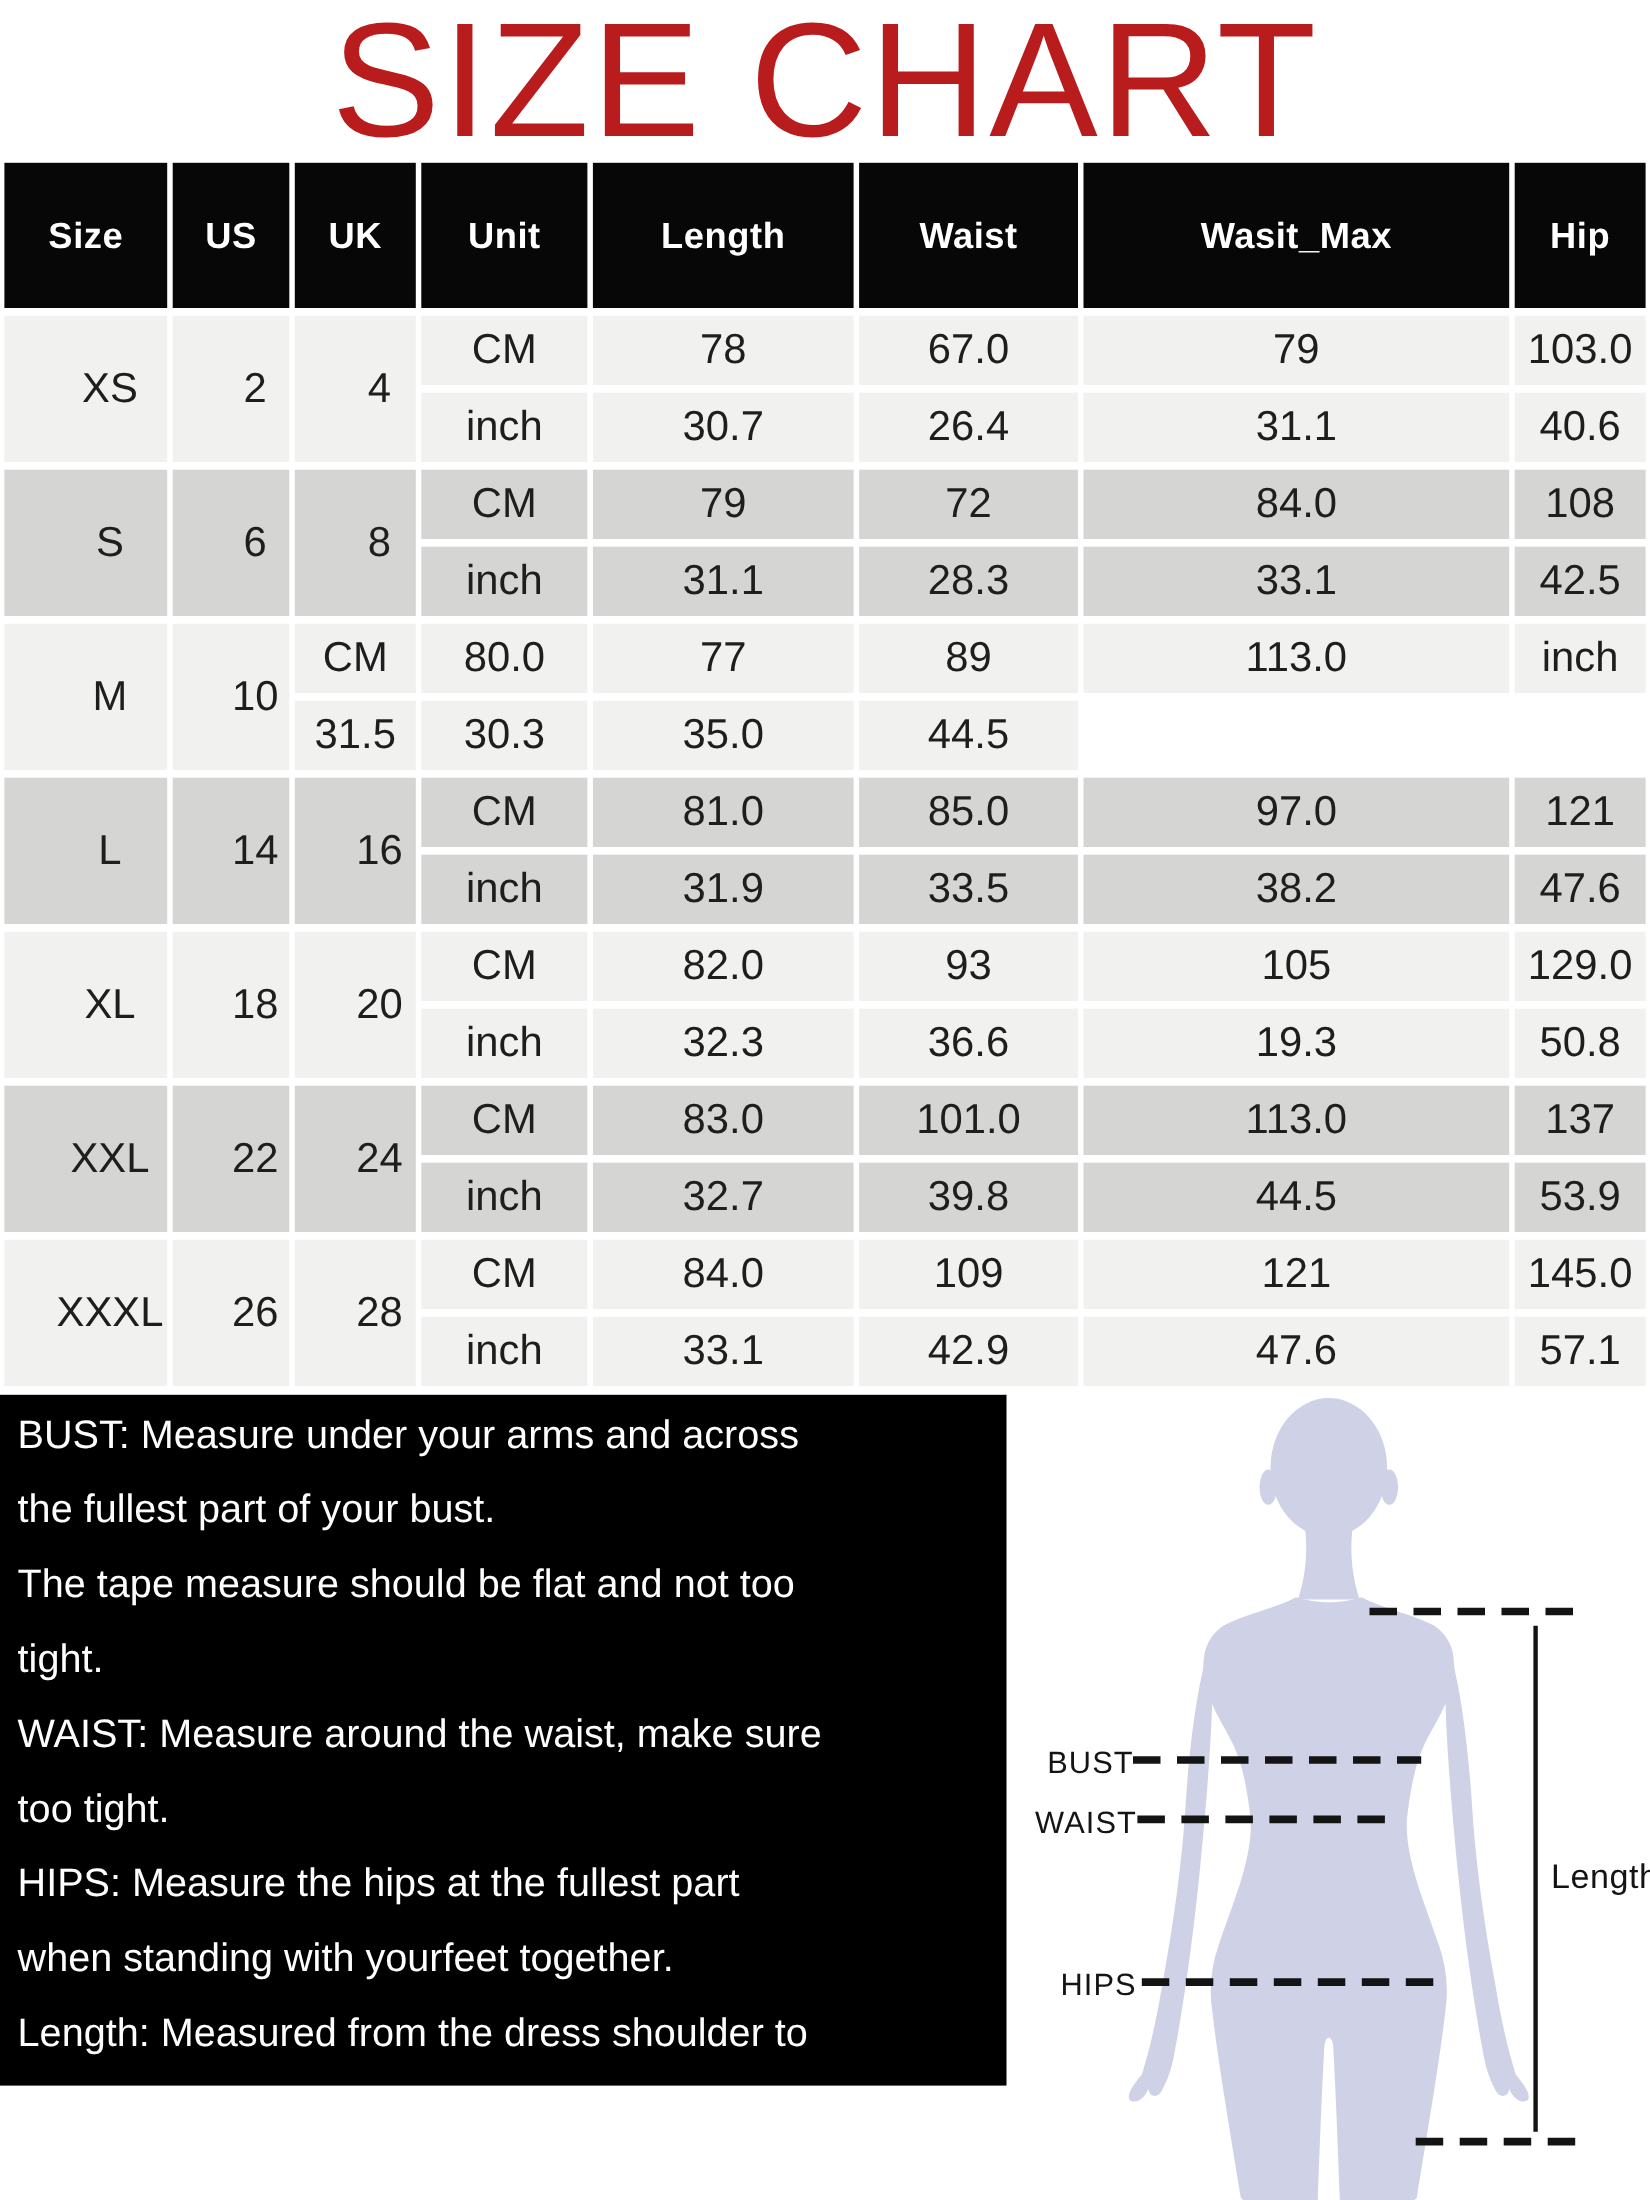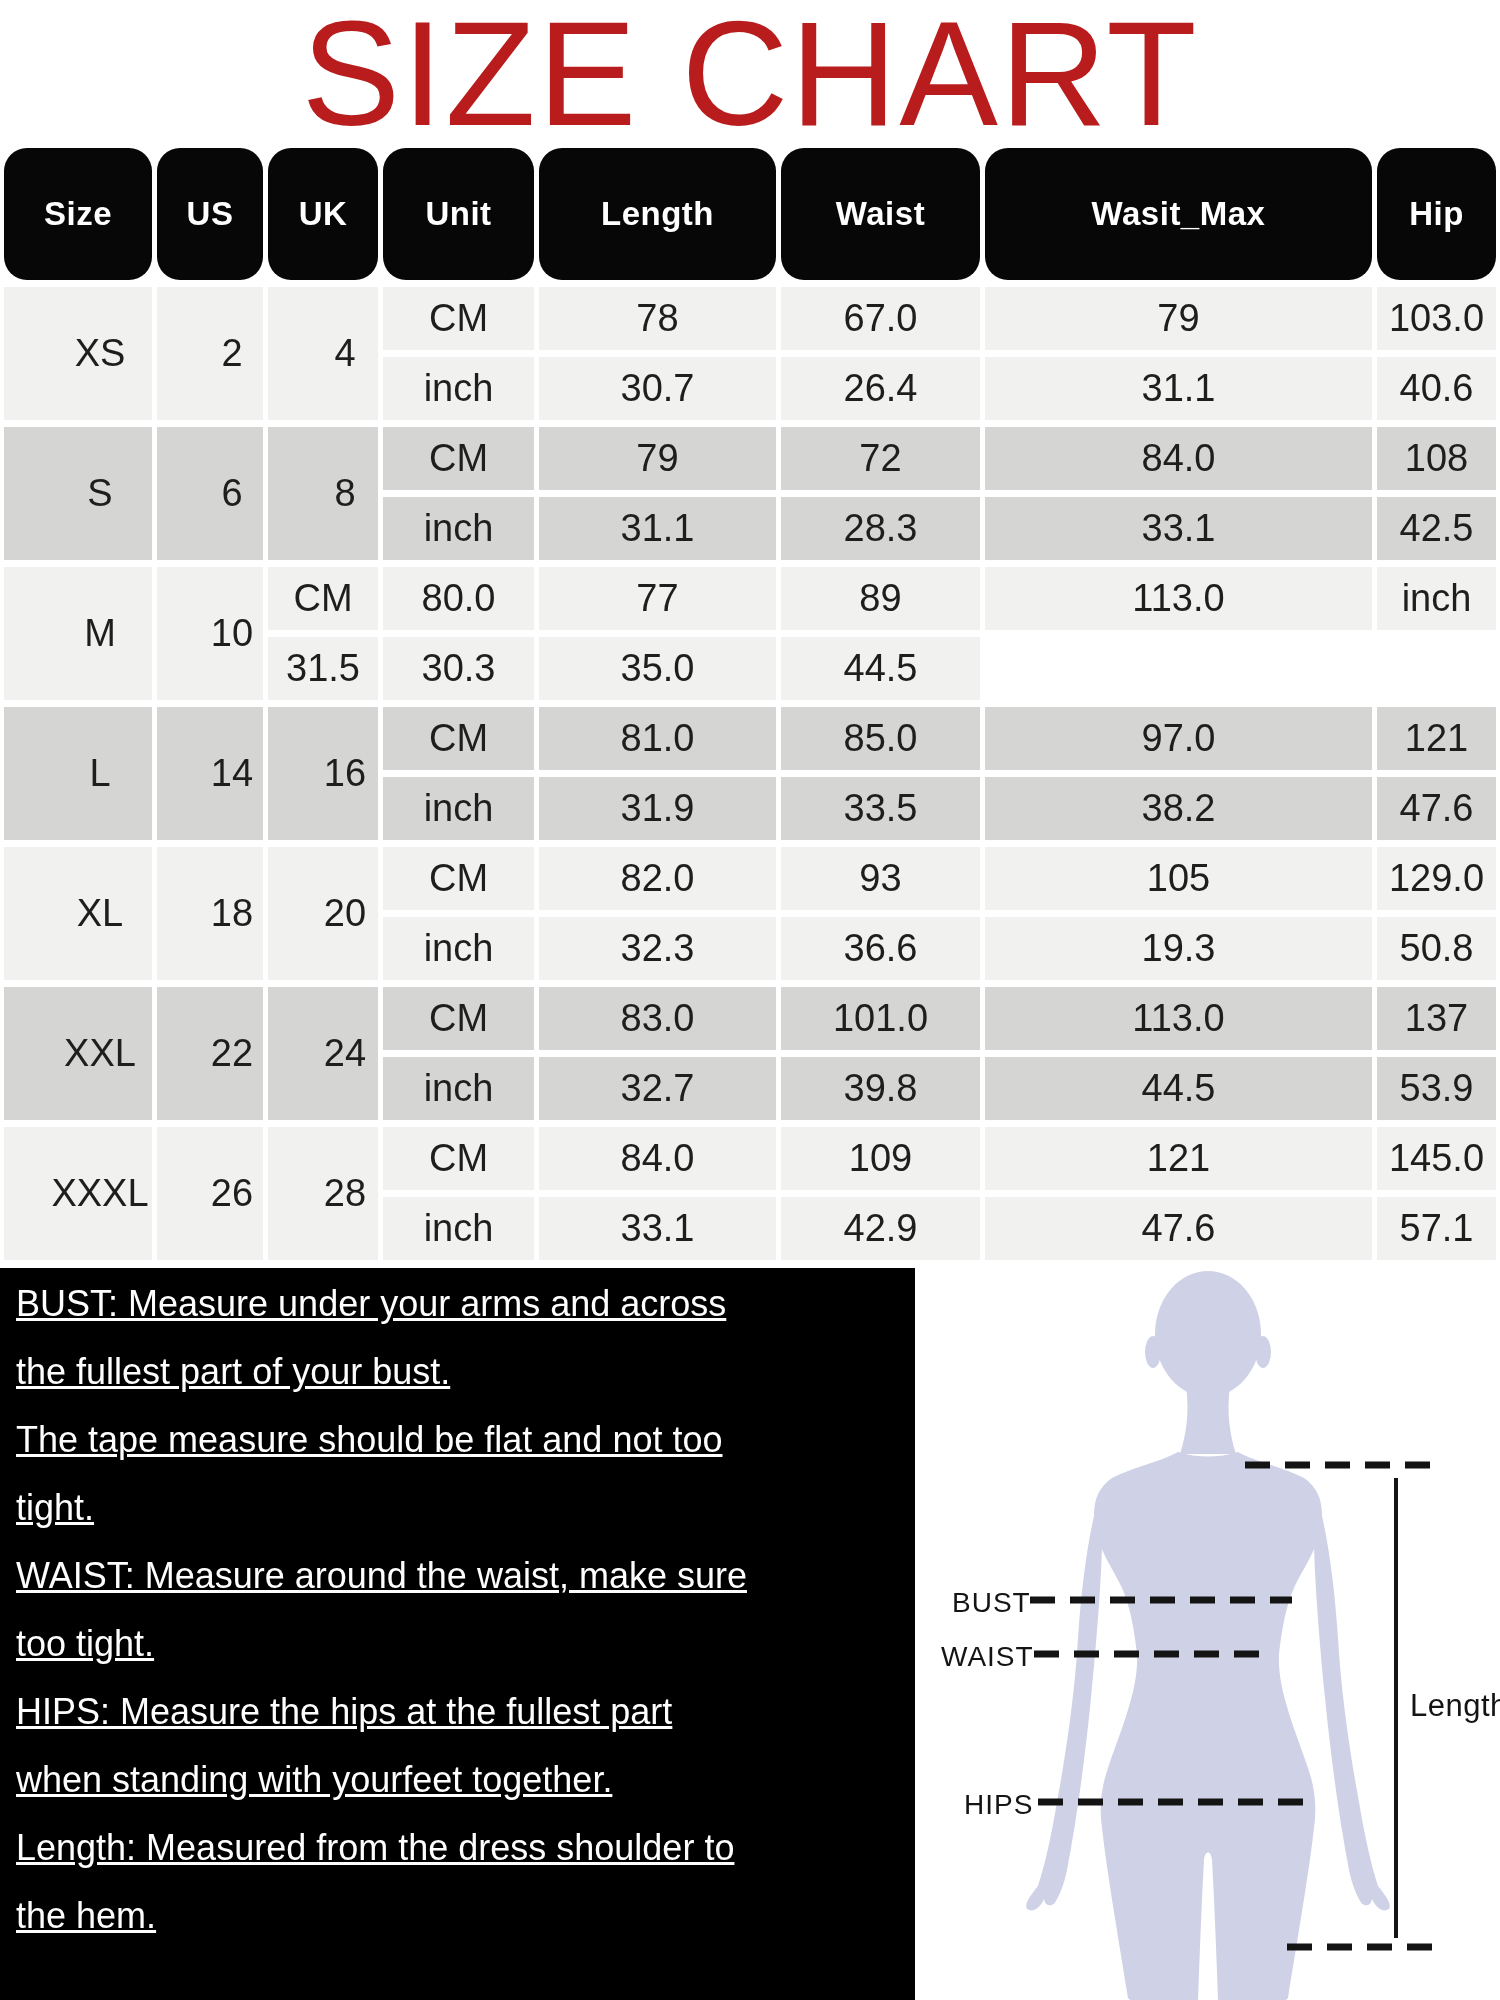--- a/index.html
+++ b/index.html
@@ -10,32 +10,32 @@
                 font-size:148px; font-weight:500; letter-spacing:2px; color:#b91c1c;
                 white-space:nowrap; }
 
   
   .size-table { margin:0 4px; }
   .grid8 { display:grid;
            grid-template-columns:148px 106px 110px 151px 237px 199px 387px 1fr;
            column-gap:5px; }
   .thead { grid-template-rows:132px; }
   .th { background:#070707; color:#fff; display:flex; align-items:center; justify-content:center;
-        font-size:33px; font-weight:bold; letter-spacing:0.5px;border-radius:23px; }
+        font-size:33px; font-weight:bold; letter-spacing:0.5px; }
   .block { grid-template-rows:63px 63px; row-gap:7px; margin-top:7px; }
   .c { display:flex; align-items:center; justify-content:center;
        font-size:38px; color:#1e1e1e; }
   .merged { grid-row:1 / span 2;padding-left:44px; }
   .light .c { background:#f1f1f0; }
   .dark  .c { background:#d5d5d3; }
 
   
   .bottom { position:relative; margin-top:8px; height:732px; }
-  .info-box { position:absolute; left:0; top:0; width:915px; height:732px;
-              background:#000; color:#fefefe; padding:2px 0 0 16px; overflow:hidden;text-decoration:underline; }
+  .info-box { position:absolute; left:0; top:0; width:915px; height:628px;
+              background:#000; color:#fefefe; padding:2px 0 0 16px; overflow:hidden; }
   .iline { height:68px; line-height:68px; font-size:36px; white-space:nowrap; }
   .diagram { position:absolute; right:0; top:0; width:585px; height:732px; }
   .diagram svg { display:block; }
   .dlabel { font-family:"Liberation Sans", sans-serif; font-size:28px; fill:#141414; letter-spacing:1px; }
   .dlabel-length { font-size:31px; letter-spacing:0.5px; }
 </style>
 </head>
 <body>
 
 <div class="page-title">SIZE CHART</div>

